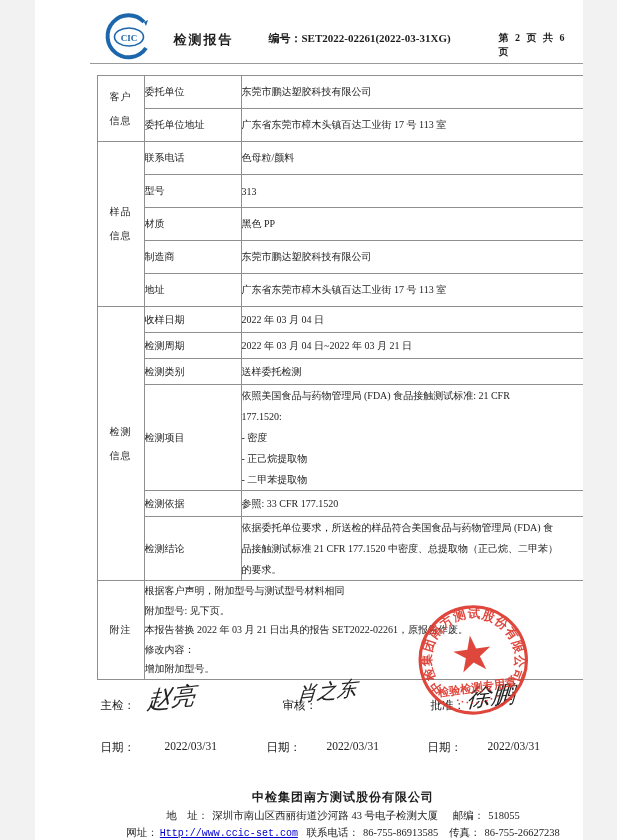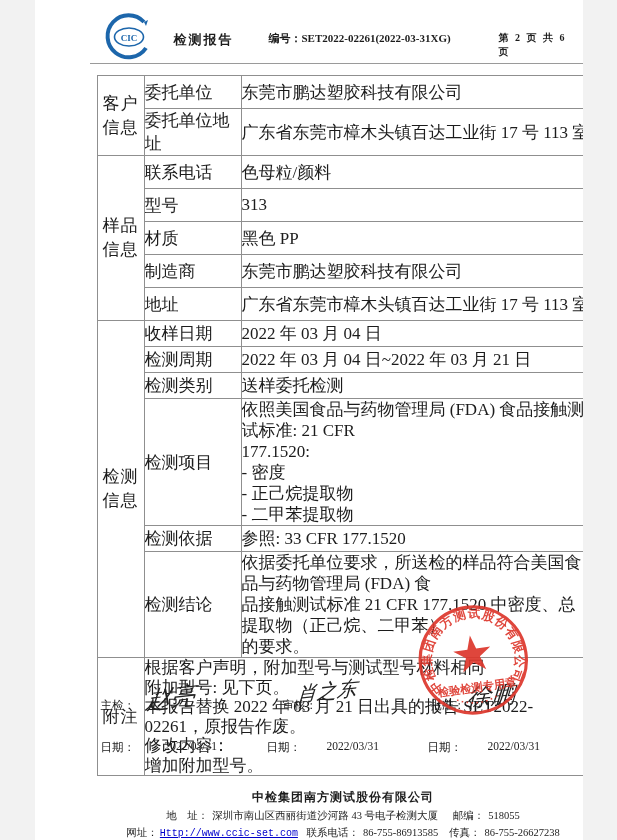--- a/index.html
+++ b/index.html
@@ -12,21 +12,21 @@
 
   
   .logo { position:absolute; left:63px; top:13px; width:60px; height:48px; }
   .doc-title { position:absolute; left:139px; top:31px; font-size:13px; font-weight:bold; letter-spacing:2px;text-align:right; }
   .report-no { position:absolute; left:234px; top:31px; font-size:11px; font-weight:bold; }
   .page-info { position:absolute; left:464px; top:31px; font-size:10px; font-weight:bold; letter-spacing:2px; }
   .header-rule { position:absolute; left:55px; top:63px; width:503px; height:0; border-top:1px solid #9a9a9a; }
 
   
   table.report { position:absolute; left:62px; top:75px; width:495px;
-    border-collapse:collapse; table-layout:fixed; font-size:17px;padding-left:32px; }
+    border-collapse:collapse; table-layout:fixed; font-size:10px;padding-left:32px; }
   table.report td { border:1px solid #8f8f8f; vertical-align:middle; padding:0; overflow:hidden; }
   td.sec { text-align:center; letter-spacing:1px; }
   td.sec div { line-height:24px; }
   td.lab { padding-left:13px; }
   td.val { padding-left:14px; }
   td.val-multi { padding:6px 10px 6px 14px; vertical-align:middle; }
   td.val-multi div { line-height:21px; }
   td.note { padding:7px 10px 7px 14px; vertical-align:top; }
   td.note div { line-height:19.5px; }
   tr.r33 { height:33px; } tr.r26 { height:26px; }

